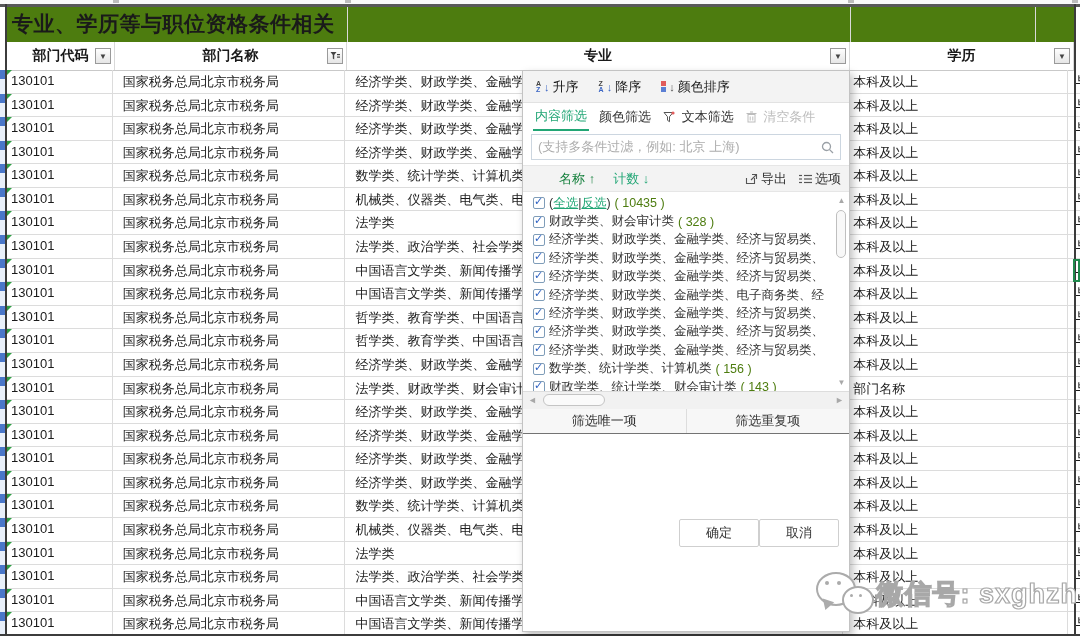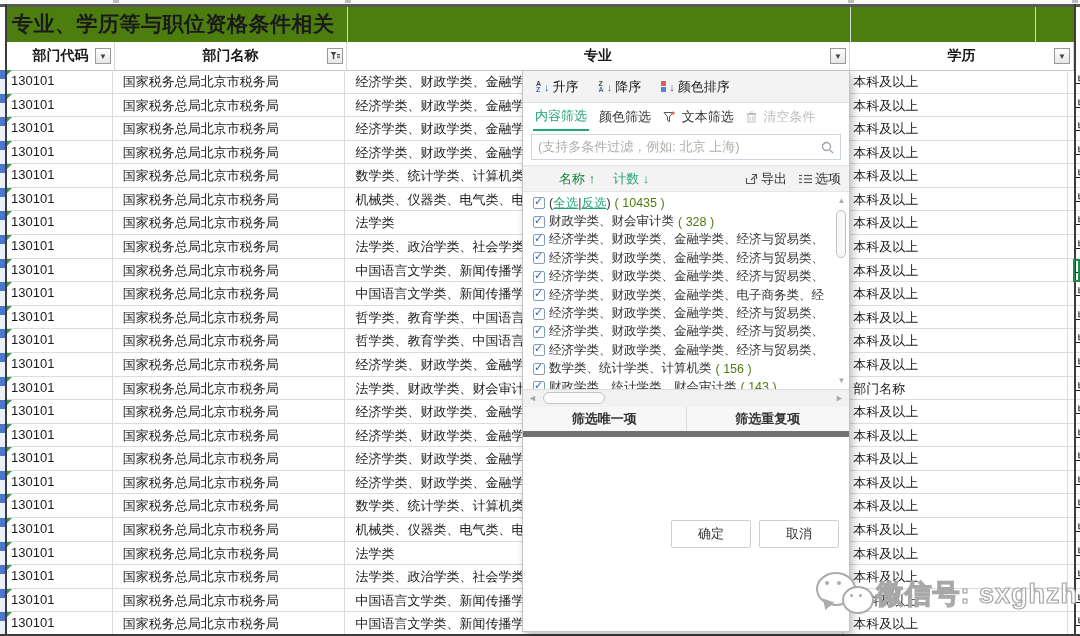--- a/index.html
+++ b/index.html
@@ -100,25 +100,25 @@
   .vthumb{position:absolute;left:1px;top:16px;width:10px;height:48px;background:#f8f8f8;
     border:1px solid #bfbfbf;border-radius:6px;box-sizing:border-box;}
 
   .hscroll{height:17px;background:#f1f1f1;border-top:1px solid #ddd;position:relative;flex:none;}
   .hscroll .lt,.hscroll .rt{position:absolute;top:3px;color:#a8a8a8;font-size:9px;}
   .hscroll .lt{left:5px;}
   .hscroll .rt{right:5px;}
   .hthumb{position:absolute;left:20px;top:2px;width:62px;height:12px;background:#fafafa;
     border:1px solid #c4c4c4;border-radius:7px;box-sizing:border-box;}
 
-  .two-btns{height:24px;display:flex;background:#f7f7f7;border-bottom:6px solid #737373;flex:none;font-weight:bold;}
+  .two-btns{height:24px;display:flex;background:#f7f7f7;border-bottom:1px solid #737373;flex:none;}
   .tb{flex:1;display:flex;align-items:center;justify-content:center;font-size:13px;color:#333;}
   .tb+.tb{border-left:1px solid #ddd;}
 
-  .pfooter{flex:1;display:flex;align-items:center;justify-content:flex-end;gap:8px;
+  .pfooter{flex:1;display:flex;align-items:center;justify-content:flex-end;gap:0;
     padding-right:10px;}
   .pbtn{width:78px;height:26px;background:#fff;border:1px solid #cfcfcf;border-radius:2px;
     display:flex;align-items:center;justify-content:center;font-size:13px;color:#333;}
 
   
   .watermark{position:absolute;right:2px;bottom:16px;z-index:20;display:flex;align-items:center;
     pointer-events:none;}
   .wm-text{font-size:27px;font-weight:bold;color:#fff;-webkit-text-stroke:1.2px #a8a8a8;
     text-shadow:0 0 1px #bbb;white-space:nowrap;letter-spacing:1px;}
   .wx{position:relative;width:62px;height:52px;margin-right:2px;}

